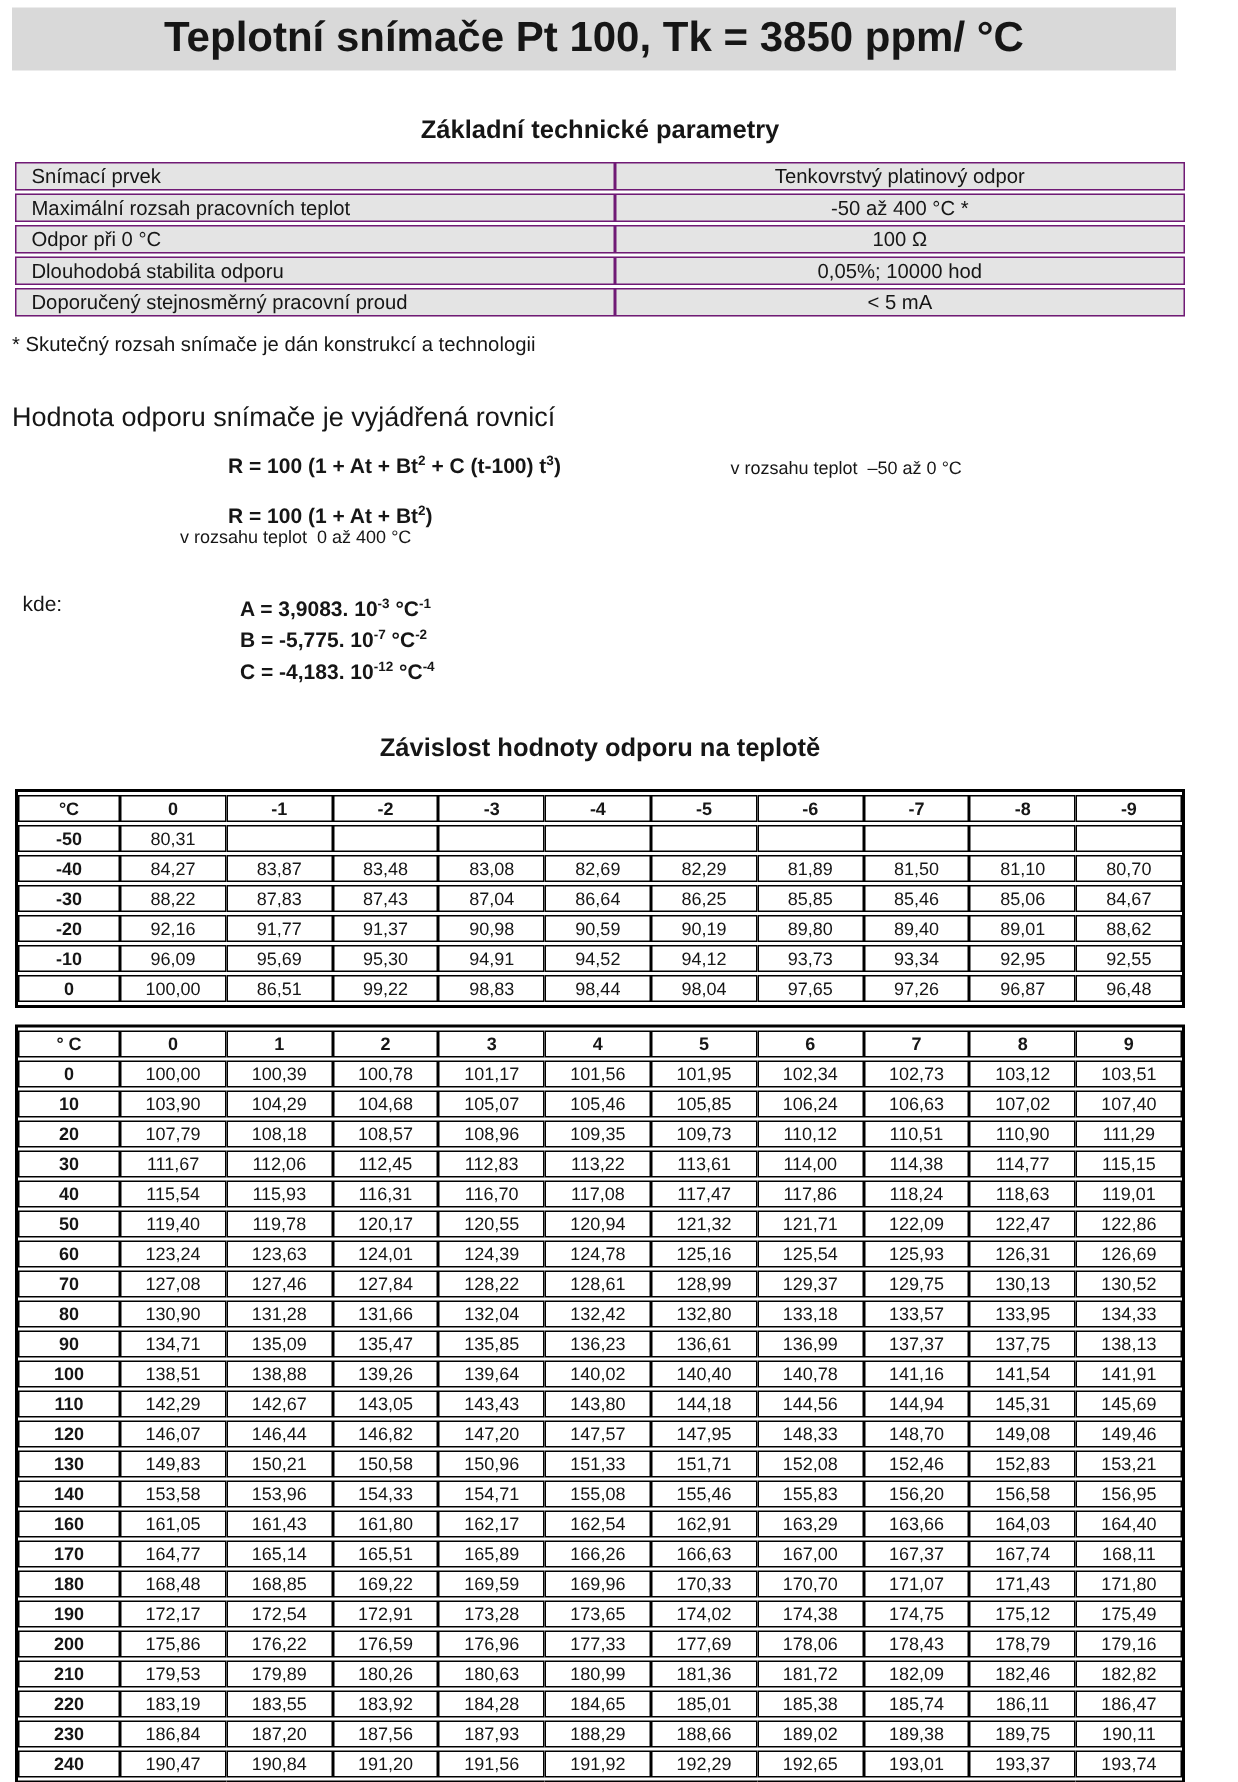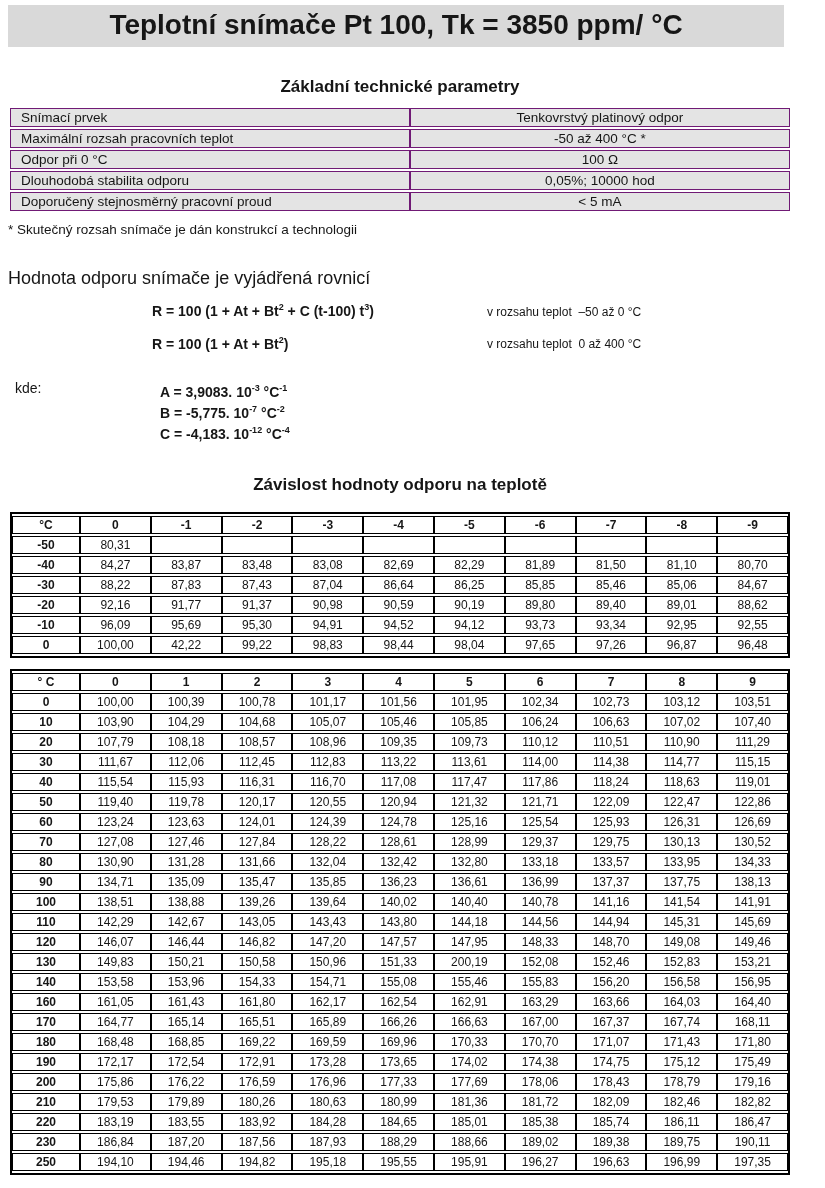--- a/index.html
+++ b/index.html
@@ -62,21 +62,21 @@
     font-weight:bold;
     margin-left:120px;
     width:335px;
     white-space:pre;
     padding-left:32px;
   }
   .eq-range{
     font-size:12px;
     white-space:pre;
   }
-  .eq-line.second{margin-top:16px;}
+  .eq-line.second{margin-top:16px;flex-direction:column;}
   sup{font-size:9px;}
   .kde-row{
     display:flex;
     margin-top:29px;
     font-size:14px;
   }
   .kde-label{
     margin-left:15px;
     width:145px;
   }
@@ -250,21 +250,21 @@
           <td>94,52</td>
           <td>94,12</td>
           <td>93,73</td>
           <td>93,34</td>
           <td>92,95</td>
           <td>92,55</td>
         </tr>
         <tr>
           <th class="first-col">0</th>
           <td>100,00</td>
-          <td>42,22</td>
+          <td>86,51</td>
           <td>99,22</td>
           <td>98,83</td>
           <td>98,44</td>
           <td>98,04</td>
           <td>97,65</td>
           <td>97,26</td>
           <td>96,87</td>
           <td>96,48</td>
         </tr>
       </tbody>
@@ -456,21 +456,21 @@
           <td>149,08</td>
           <td>149,46</td>
         </tr>
         <tr>
           <th class="first-col">130</th>
           <td>149,83</td>
           <td>150,21</td>
           <td>150,58</td>
           <td>150,96</td>
           <td>151,33</td>
-          <td>200,19</td>
+          <td>151,71</td>
           <td>152,08</td>
           <td>152,46</td>
           <td>152,83</td>
           <td>153,21</td>
         </tr>
         <tr>
           <th class="first-col">140</th>
           <td>153,58</td>
           <td>153,96</td>
           <td>154,33</td>
@@ -580,20 +580,33 @@
           <td>187,56</td>
           <td>187,93</td>
           <td>188,29</td>
           <td>188,66</td>
           <td>189,02</td>
           <td>189,38</td>
           <td>189,75</td>
           <td>190,11</td>
         </tr>
         <tr>
+          <th class="first-col">240</th>
+          <td>190,47</td>
+          <td>190,84</td>
+          <td>191,20</td>
+          <td>191,56</td>
+          <td>191,92</td>
+          <td>192,29</td>
+          <td>192,65</td>
+          <td>193,01</td>
+          <td>193,37</td>
+          <td>193,74</td>
+        </tr>
+        <tr>
           <th class="first-col">250</th>
           <td>194,10</td>
           <td>194,46</td>
           <td>194,82</td>
           <td>195,18</td>
           <td>195,55</td>
           <td>195,91</td>
           <td>196,27</td>
           <td>196,63</td>
           <td>196,99</td>

